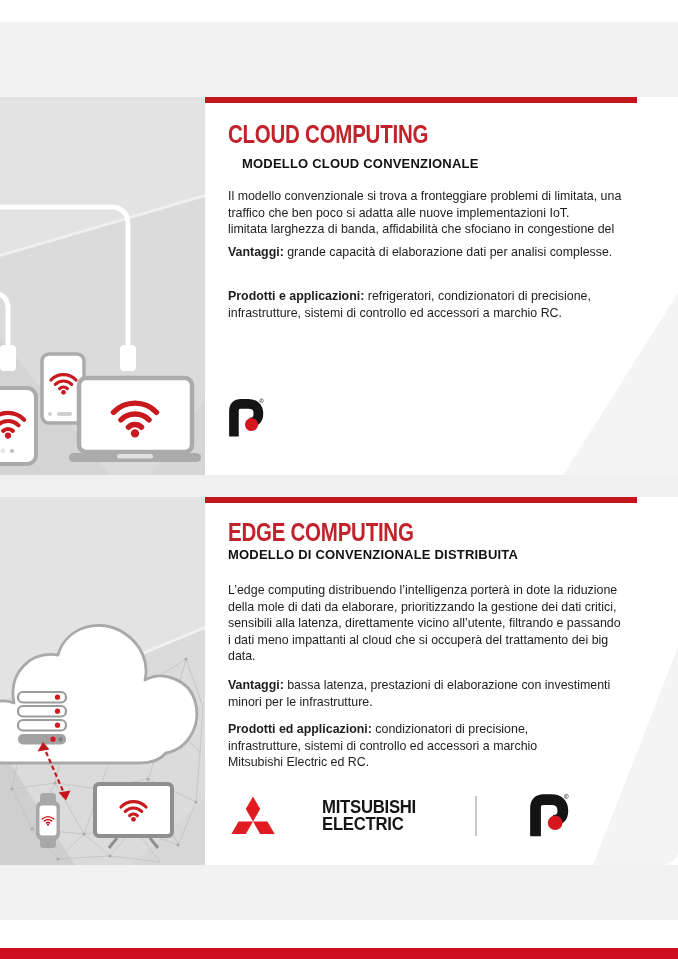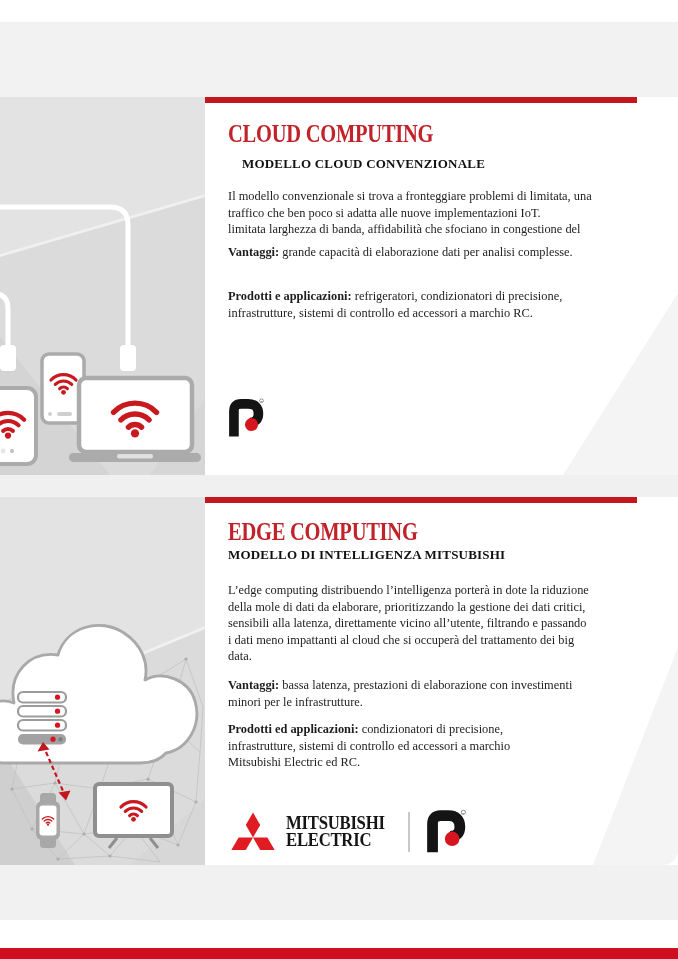--- a/index.html
+++ b/index.html
@@ -10,21 +10,21 @@
   .band.top-gray{top:22px;height:75px;background:#F2F2F2;}
   .band.mid-gray{top:475px;height:22px;background:#F0F0F0;}
   .band.bottom-gray{top:865px;height:55px;background:#F1F1F1;}
   .band.bottom-white{top:920px;height:28px;background:#ffffff;}
   .band.footer-red{top:948px;height:11px;background:#CF0F1F;}
 
   .leftcol{position:absolute;left:0;width:205px;overflow:hidden;}
   .leftcol.one{top:97px;height:378px;}
   .leftcol.two{top:497px;height:368px;}
 
-  .panel{position:absolute;left:205px;width:473px;background:#ffffff;overflow:hidden;font-family:Liberation Serif, serif;}
+  .panel{position:absolute;left:205px;width:473px;background:#ffffff;overflow:hidden;}
   .panel.one{top:103px;height:372px;}
   .panel.two{top:503px;height:362px;border-radius:15px;}
   .redbar{position:absolute;left:205px;width:432px;height:6px;background:#C3171E;}
   .redbar.one{top:97px;}
   .redbar.two{top:497px;}
 
   .corner{position:absolute;right:0;bottom:0;background:#F4F4F4;}
   .corner.c1{width:115px;height:182px;clip-path:polygon(100% 0,100% 100%,0 100%);}
   .corner.c2{width:85px;height:218px;clip-path:polygon(100% 0,100% 100%,0 100%);}
   .title{position:absolute;left:23px;color:#C2232A;font-weight:700;font-size:25px;letter-spacing:-.3px;transform:scaleX(.82);transform-origin:left top;white-space:nowrap;}
@@ -199,39 +199,39 @@
         <line x1="117" y1="341" x2="109" y2="351" stroke="#8F8F8F" stroke-width="3"></line>
         <line x1="150" y1="341" x2="158" y2="351" stroke="#8F8F8F" stroke-width="3"></line>
       </g>
     </svg>
   </div>
 
   <div class="redbar two"></div>
   <div class="panel two">
     <div class="corner c2"></div>
     <div class="title" style="top:15px;">EDGE COMPUTING</div>
-    <div class="subtitle" style="top:44px;">MODELLO DI INTELLIGENZA MITSUBISHI</div>
+    <div class="subtitle" style="top:44px;">MODELLO DI CONVENZIONALE DISTRIBUITA</div>
     <div class="body" style="top:79px;">
       <div class="ln">L’edge computing distribuendo l’intelligenza porterà in dote la riduzione</div>
       <div class="ln">della mole di dati da elaborare, prioritizzando la gestione dei dati critici,</div>
       <div class="ln">sensibili alla latenza, direttamente vicino all’utente, filtrando e passando</div>
       <div class="ln">i dati meno impattanti al cloud che si occuperà del trattamento dei big</div>
       <div class="ln">data.</div>
     </div>
     <div class="body" style="top:174px;">
       <div class="ln"><span class="b">Vantaggi:</span><span> bassa latenza, prestazioni di elaborazione con investimenti</span></div>
       <div class="ln">minori per le infrastrutture.</div>
     </div>
     <div class="body" style="top:218px;">
       <div class="ln"><span class="b">Prodotti ed applicazioni:</span><span> condizionatori di precisione,</span></div>
       <div class="ln">infrastrutture, sistemi di controllo ed accessori a marchio</div>
       <div class="ln">Mitsubishi Electric ed RC.</div>
     </div>
 
-    <div class="logo-row" style="top:306px;">
+    <div class="logo-row" style="top:290px;gap:36px;">
       <svg width="50" height="41" viewBox="0 0 100 76">
         <g fill="#E11B22">
           <polygon points="50,0 64.4,25 50,50 35.6,25"></polygon>
           <polygon points="50,50 21.2,50 6.7,75 35.6,75"></polygon>
           <polygon points="50,50 78.8,50 93.3,75 64.4,75"></polygon>
         </g>
       </svg>
       <div class="mits-text" style="margin-left:8px;">
         <div>MITSUBISHI</div>
         <div>ELECTRIC</div>

